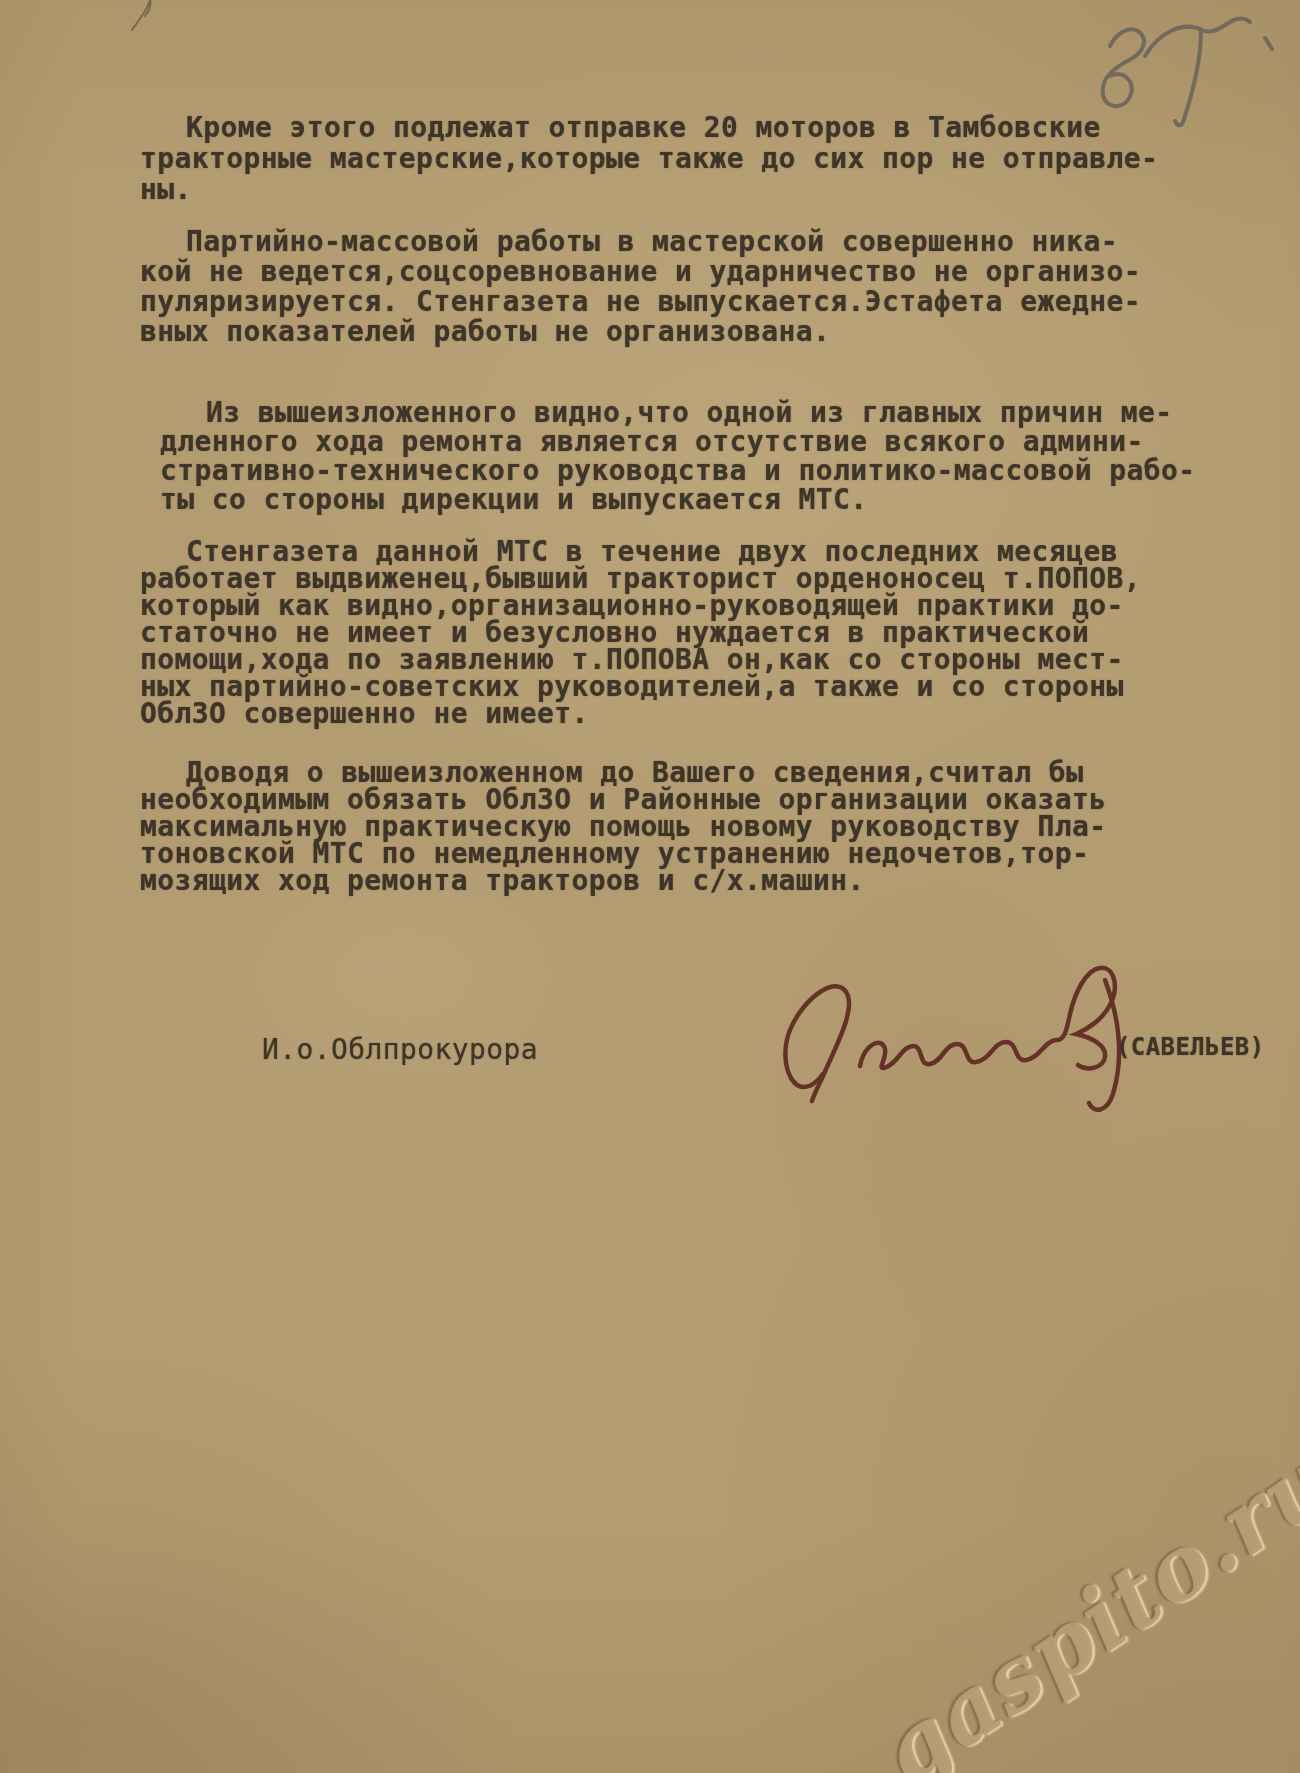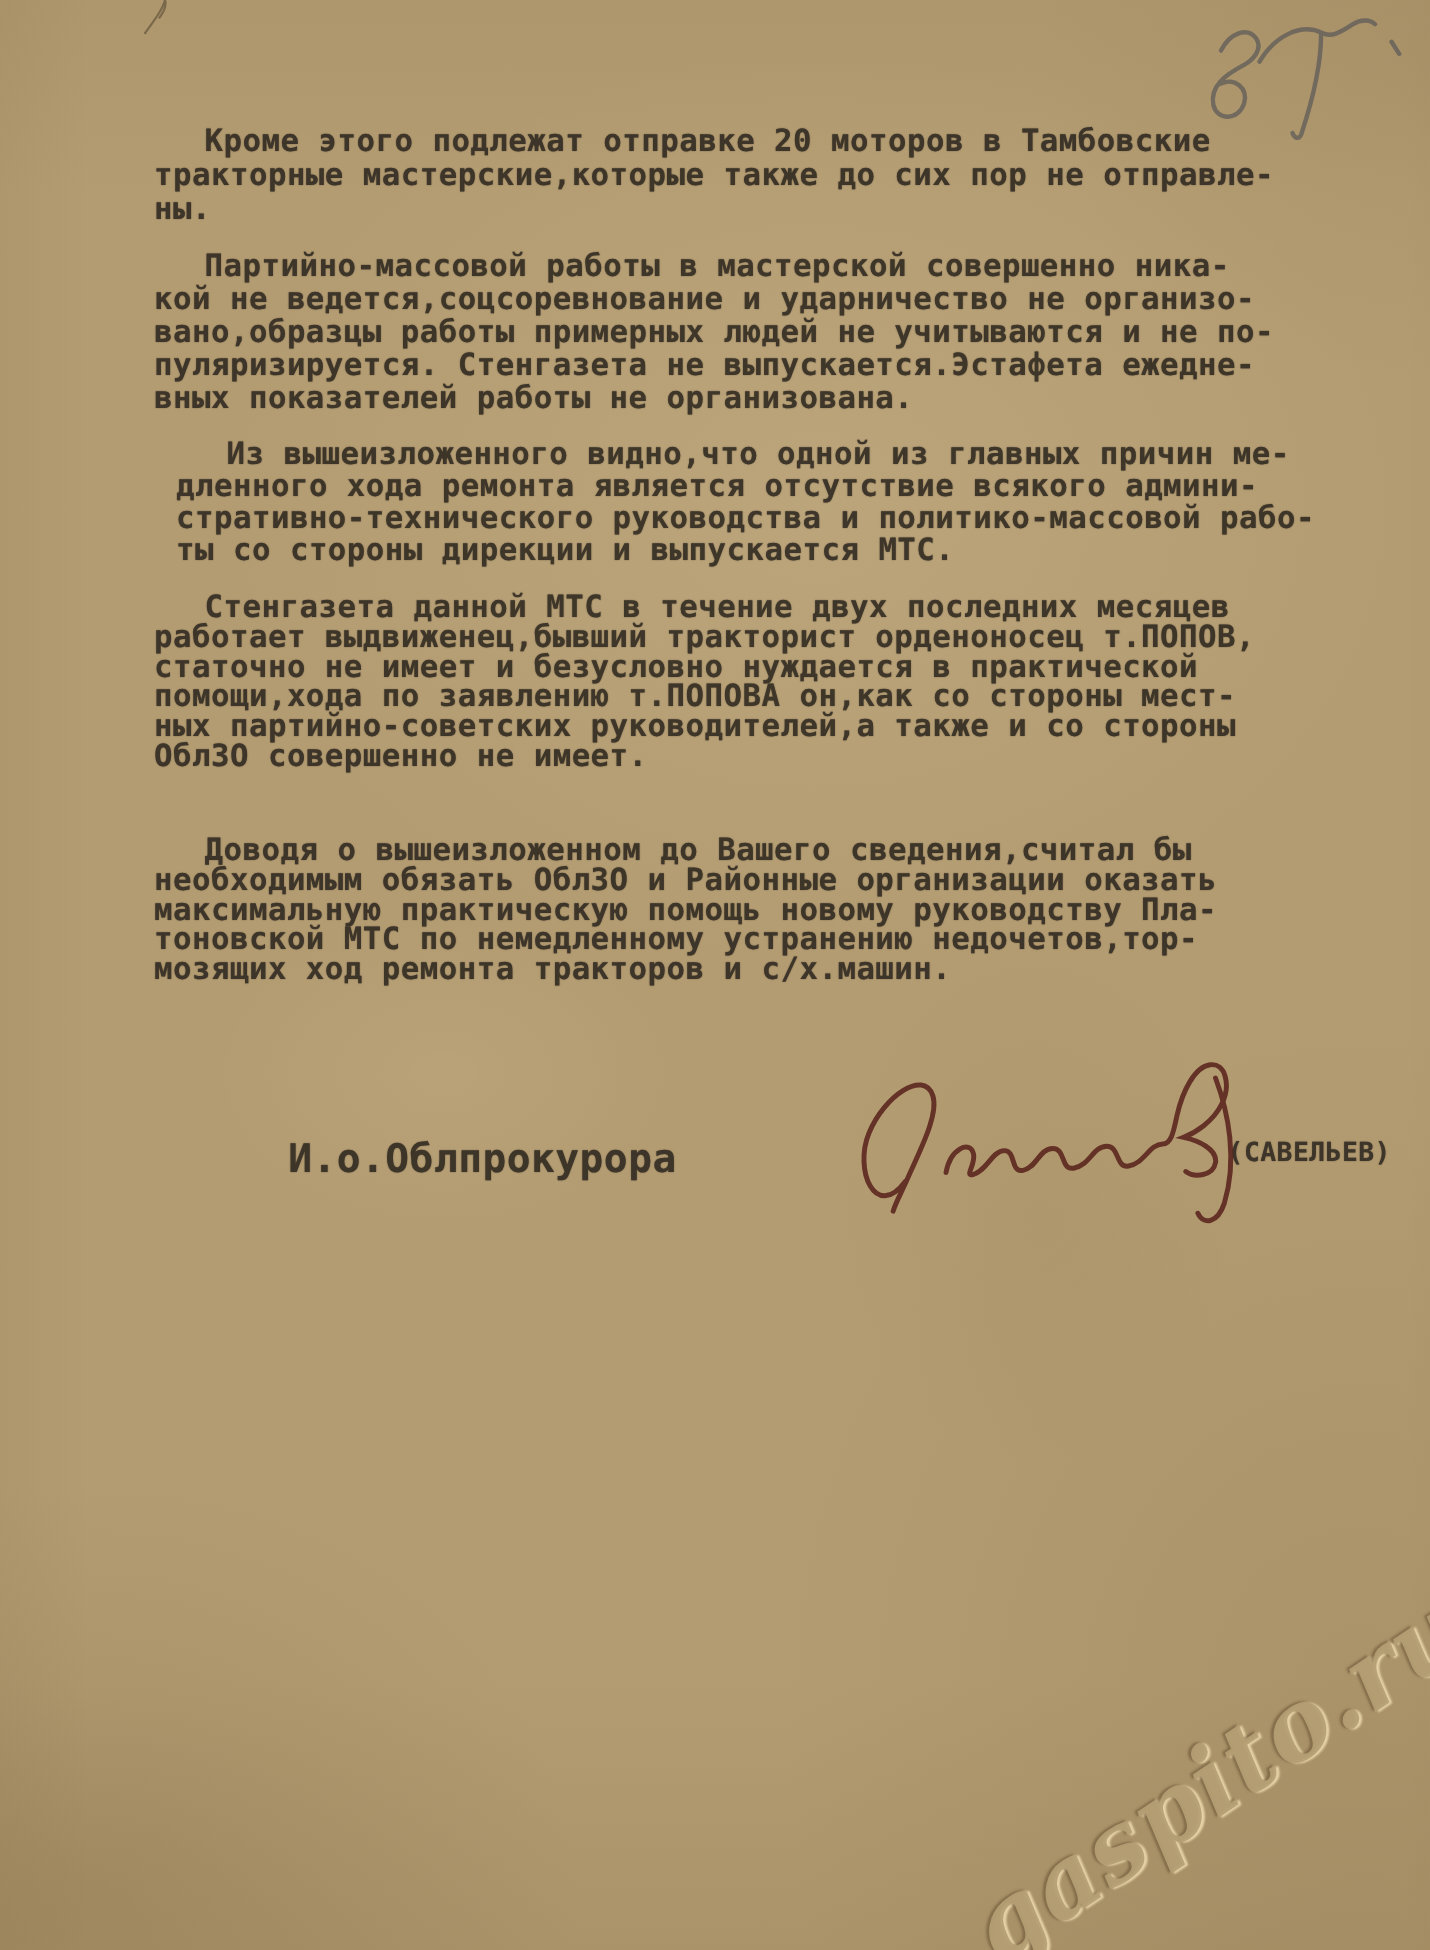--- a/index.html
+++ b/index.html
@@ -34,21 +34,21 @@
   .line{white-space:pre;}
   .indent{padding-left:46px;}
   .p1{top:112px;line-height:31px;}
   .p2{top:227px;line-height:30px;}
   .p3{top:398px;line-height:29px;margin-left:20px;}
   .p4{top:538px;line-height:27px;}
   .p5{top:759px;line-height:27px;}
   .sig-row{position:absolute;top:1033px;left:0;width:1300px;height:140px;}
   .sig-title{
     position:absolute;left:262px;top:0;
-    font-size:36px;font-weight:700;color:#352e24;opacity:0.93;
+    font-size:28px;font-weight:400;color:#352e24;opacity:0.93;
     letter-spacing:0.4px;text-shadow:0 0 1.3px rgba(58,50,38,0.75);
     white-space:pre;
   }
   .sig-name{
     position:absolute;left:1116px;top:0;
     font-size:24px;font-weight:700;color:#352e24;opacity:0.93;
     letter-spacing:0.4px;text-shadow:0 0 1.3px rgba(58,50,38,0.75);
     white-space:pre;
   }
   .sig-script{position:absolute;left:768px;top:952px;width:440px;height:175px;}
@@ -86,35 +86,35 @@
 
   <div class="para p1">
     <div class="line indent">Кроме этого подлежат отправке 20 моторов в Тамбовские</div>
     <div class="line">тракторные мастерские,которые также до сих пор не отправле-</div>
     <div class="line">ны.</div>
   </div>
 
   <div class="para p2">
     <div class="line indent">Партийно-массовой работы в мастерской совершенно ника-</div>
     <div class="line">кой не ведется,соцсоревнование и ударничество не организо-</div>
-    <div class="line">вано,образцы работы примерных людей не учитываются и не по-</div>
     <div class="line">пуляризируется. Стенгазета не выпускается.Эстафета ежедне-</div>
     <div class="line">вных показателей работы не организована.</div>
   </div>
 
   <div class="para p3">
     <div class="line indent">Из вышеизложенного видно,что одной из главных причин ме-</div>
     <div class="line">дленного хода ремонта является отсутствие всякого админи-</div>
     <div class="line">стративно-технического руководства и политико-массовой рабо-</div>
     <div class="line">ты со стороны дирекции и выпускается МТС.</div>
   </div>
 
   <div class="para p4">
     <div class="line indent">Стенгазета данной МТС в течение двух последних месяцев</div>
     <div class="line">работает выдвиженец,бывший тракторист орденоносец т.ПОПОВ,</div>
+    <div class="line">который как видно,организационно-руководящей практики до-</div>
     <div class="line">статочно не имеет и безусловно нуждается в практической</div>
     <div class="line">помощи,хода по заявлению т.ПОПОВА он,как со стороны мест-</div>
     <div class="line">ных партийно-советских руководителей,а также и со стороны</div>
     <div class="line">ОблЗО совершенно не имеет.</div>
   </div>
 
   <div class="para p5">
     <div class="line indent">Доводя о вышеизложенном до Вашего сведения,считал бы</div>
     <div class="line">необходимым обязать ОблЗО и Районные организации оказать</div>
     <div class="line">максимальную практическую помощь новому руководству Пла-</div>

